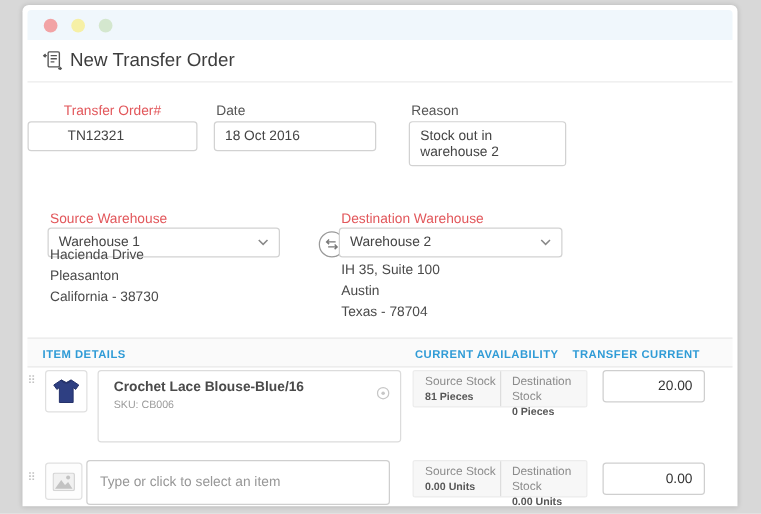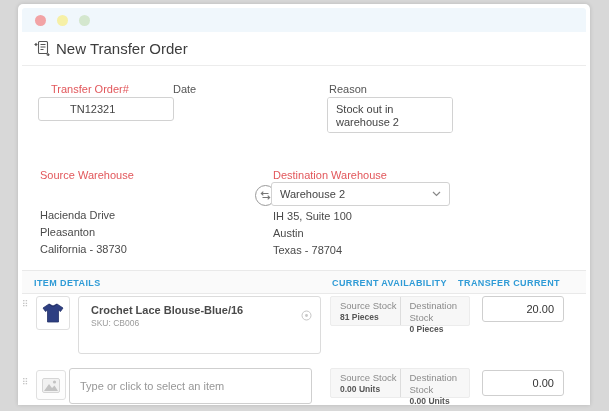--- a/index.html
+++ b/index.html
@@ -81,45 +81,52 @@
           <line x1="6.5" y1="7" x2="11.5" y2="7"></line>
           <line x1="6.5" y1="9.5" x2="9.5" y2="9.5"></line>
           <path d="M1 4.5 L3.5 4.5 M2.5 3.2 L1 4.5 L2.5 5.8"></path>
           <path d="M12.5 14.8 L15 14.8 M13.7 13.5 L15 14.8 L13.7 16"></path>
         </svg>
       </span>
       <span class="ptitle">New Transfer Order</span>
     </div>
 
     <span class="lbl req" style="left:22px; top:79px;margin-left:11px;">Transfer Order#</span>
-    <input class="tinput" style="left: 20px; top: 93px; width: 136px; height: 24px; padding-left: 31px;" value="TN12321">
+    <input class="tinput" style="left: 4px; top: 93px; width: 136px; height: 24px; padding-left: 31px;" value="TN12321">
 
     <span class="lbl" style="left:155px; top:79px;">Date</span>
+    <input class="tinput" style="left: 153px; top: 93px; width: 130px; height: 24px;" value="18 Oct 2016">
 
     <span class="lbl" style="left:311px; top:79px;">Reason</span>
     <textarea class="tarea" style="left: 309px; top: 93px; width: 126px; height: 36px;">Stock out in warehouse 2</textarea>
 
     <span class="lbl req" style="left:22px; top:165px;">Source Warehouse</span>
+    <div class="selectbox" style="left:20px; top:178px; width:186px; height:24px;">
+      <span>Warehouse 1</span>
+      <svg width="9" height="6" viewBox="0 0 9 6" fill="none" stroke="#888" stroke-width="1.2">
+          <path d="M1 1 L4.5 4.5 L8 1"></path>
+        </svg>
+    </div>
 
     <div class="swapbtn">
       <svg width="19" height="19" viewBox="0 0 19 19" fill="none" stroke="#777" stroke-width="1.1">
         <path d="M5.5 7.5 L12.5 7.5 M7.3 5.6 L5.3 7.5 L7.3 9.3"></path>
         <path d="M13.5 11.5 L6.5 11.5 M11.7 9.6 L13.7 11.5 L11.7 13.3"></path>
       </svg>
     </div>
 
     <span class="lbl req" style="left:255px; top:165px;">Destination Warehouse</span>
     <div class="selectbox" style="left:253px; top:178px; width:179px; height:24px;">
       <span>Warehouse 2</span>
       <svg width="9" height="6" viewBox="0 0 9 6" fill="none" stroke="#888" stroke-width="1.2">
           <path d="M1 1 L4.5 4.5 L8 1"></path>
         </svg>
     </div>
 
-    <div class="addr" style="left:22px; top:203px;">
+    <div class="addr" style="left:22px; top:192px;">
       <div>Hacienda Drive</div>
       <div>Pleasanton</div>
       <div>California - 38730</div>
     </div>
     <div class="addr" style="left:255px; top:204px;">
       <div>IH 35, Suite 100</div>
       <div>Austin</div>
       <div>Texas - 78704</div>
     </div>
 

